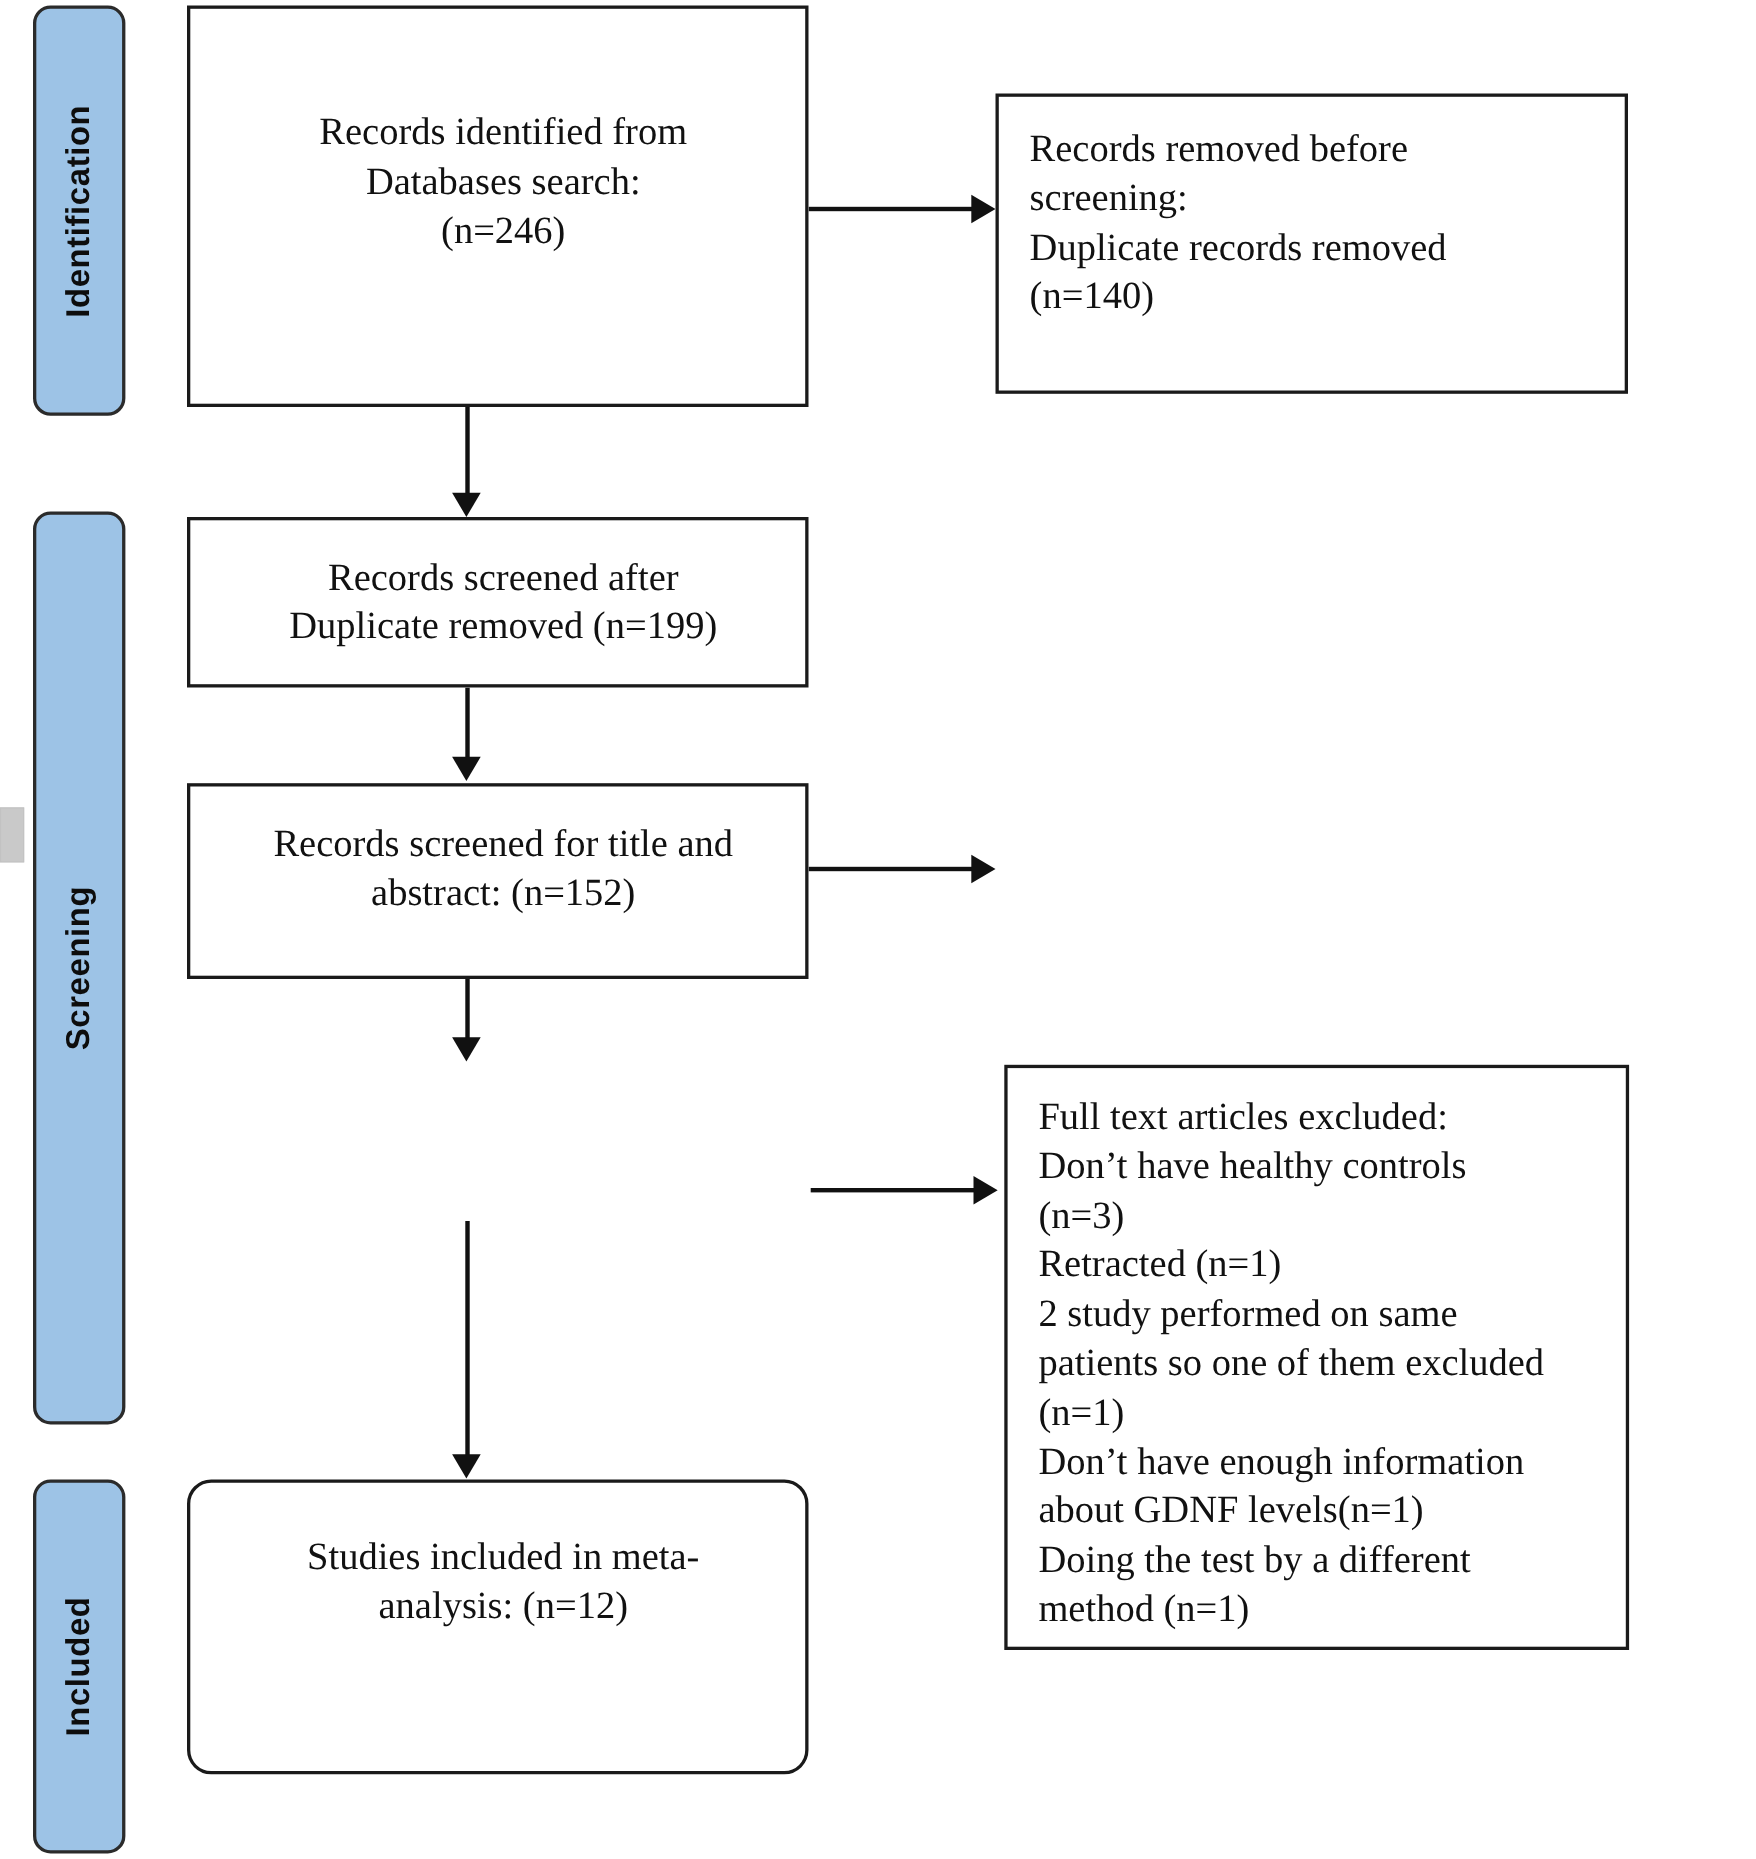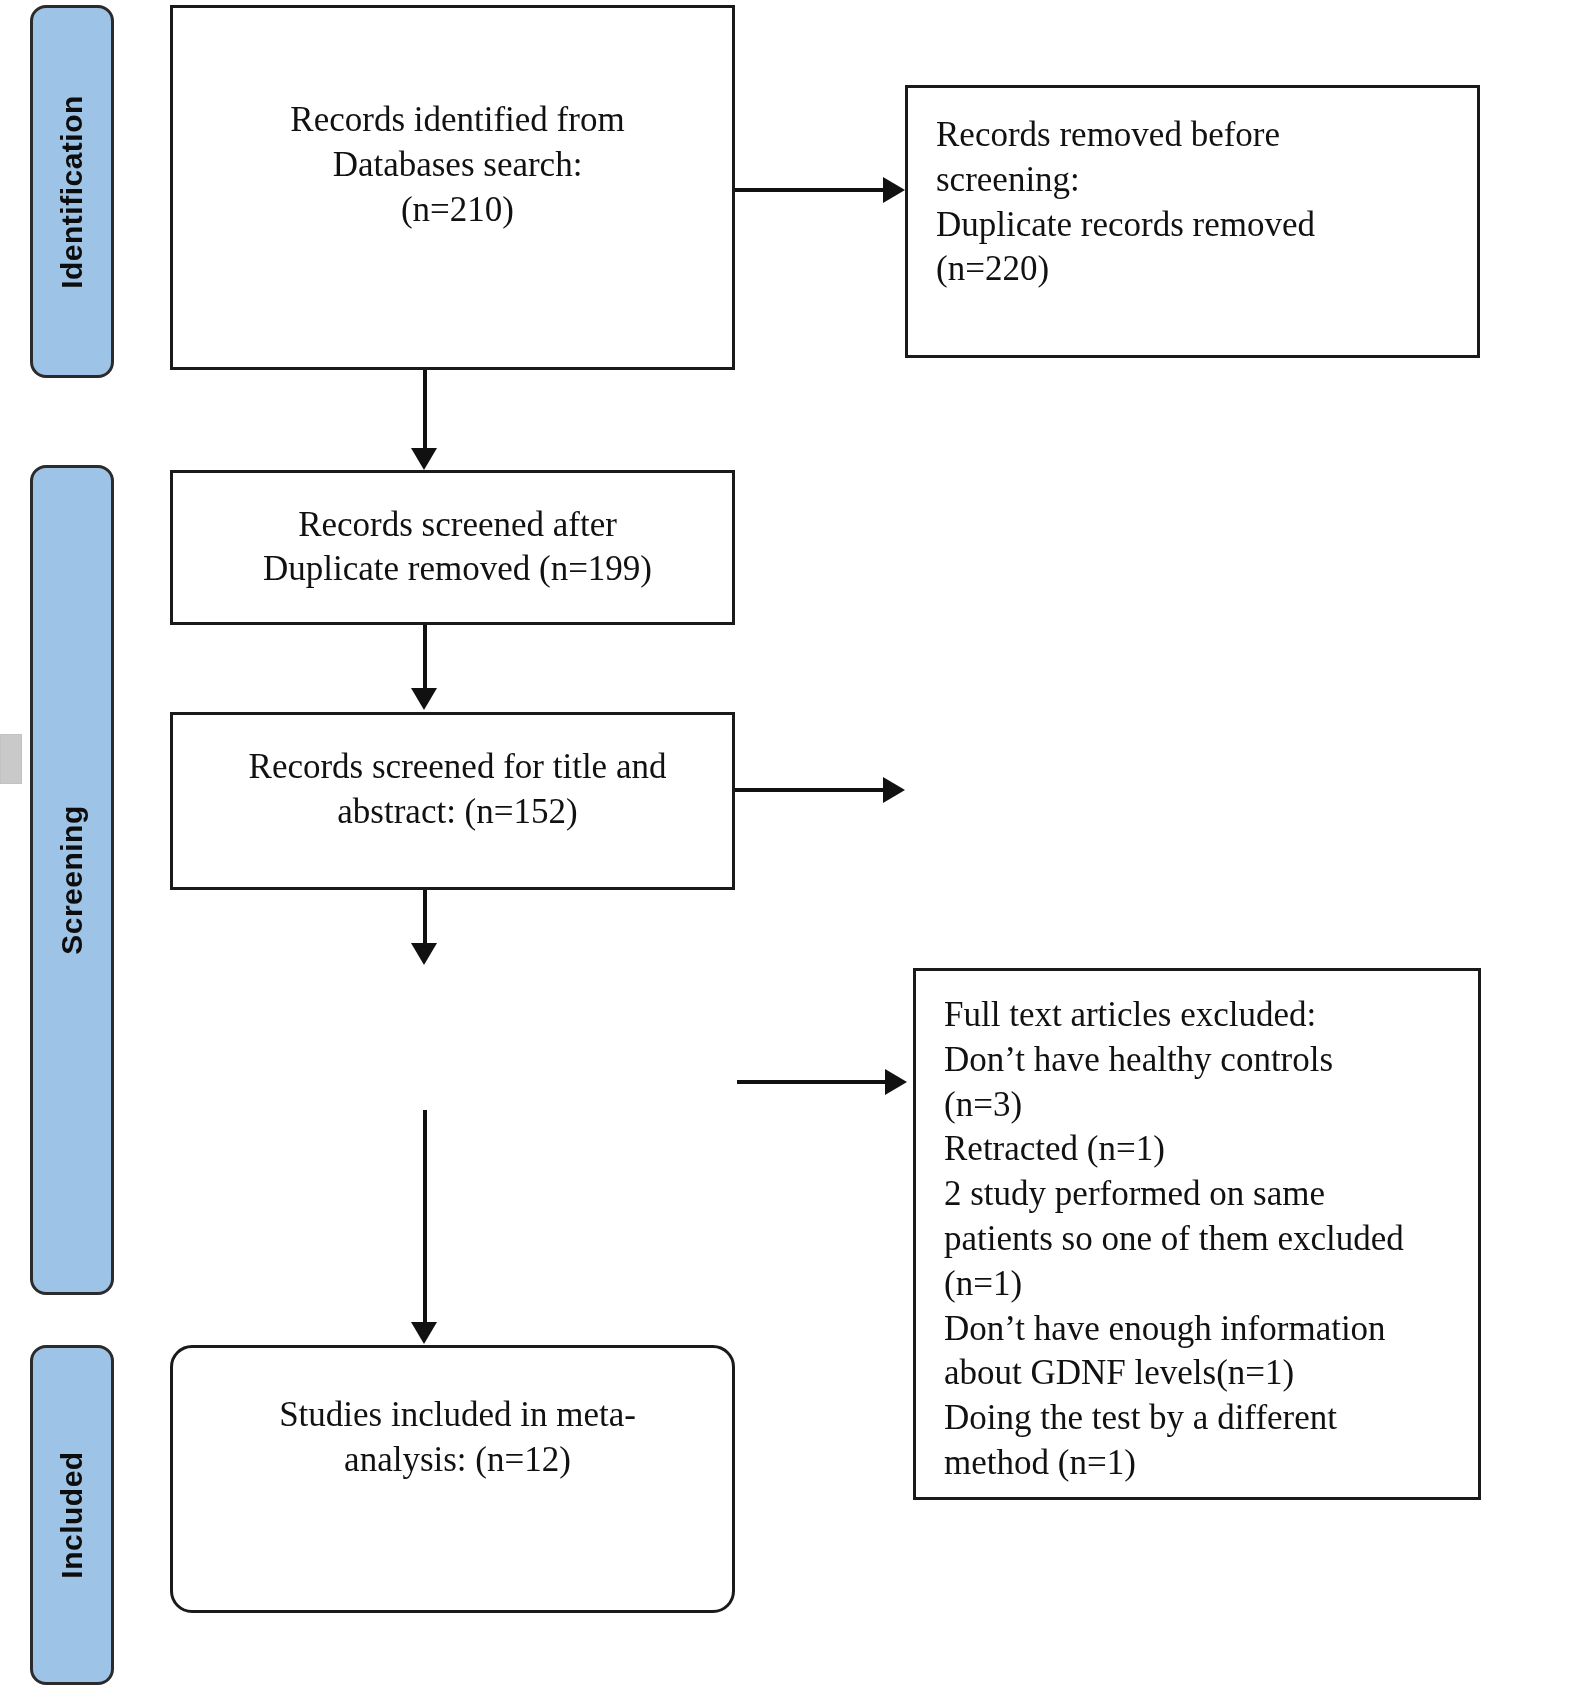--- a/index.html
+++ b/index.html
@@ -130,21 +130,21 @@
 
   <div class="hline" style="left:737px; top:1080px; width:150px;"></div>
   <div class="arrow-right" style="left:885px; top:1069px;"></div>
 
   <div class="vline" style="left:423px; top:1110px; height:215px;"></div>
   <div class="arrow-down" style="left:411px; top:1322px;"></div>
 
   <div class="node center" style="left:170px; top:5px; width:565px; height:365px;">
     <div class="txt" style="top:90px;">Records identified from
 Databases search:
-(n=210)</div>
+(n=246)</div>
   </div>
 
   <div class="node center" style="left:170px; top:470px; width:565px; height:155px;">
     <div class="txt vmid">Records screened after
 Duplicate removed (n=199)</div>
   </div>
 
   <div class="node center" style="left:170px; top:712px; width:565px; height:178px;">
     <div class="txt" style="top:30px;">Records screened for title and
 abstract: (n=152)</div>
@@ -153,21 +153,21 @@
 
   <div class="node center" style="left:170px; top:1345px; width:565px; height:268px;border-radius:22px;">
     <div class="txt" style="top:45px;">Studies included in meta-
 analysis: (n=12)</div>
   </div>
 
   <div class="node left" style="left:905px; top:85px; width:575px; height:273px;">
     <div class="txt" style="top:25px;">Records removed before
 screening:
 Duplicate records removed
-(n=220)</div>
+(n=140)</div>
   </div>
 
 
   <div class="node left" style="left:913px; top:968px; width:568px; height:532px;">
     <div class="txt" style="top:22px;">Full text articles excluded:
 Don’t have healthy controls
 (n=3)
 Retracted (n=1)
 2 study performed on same
 patients so one of them excluded

